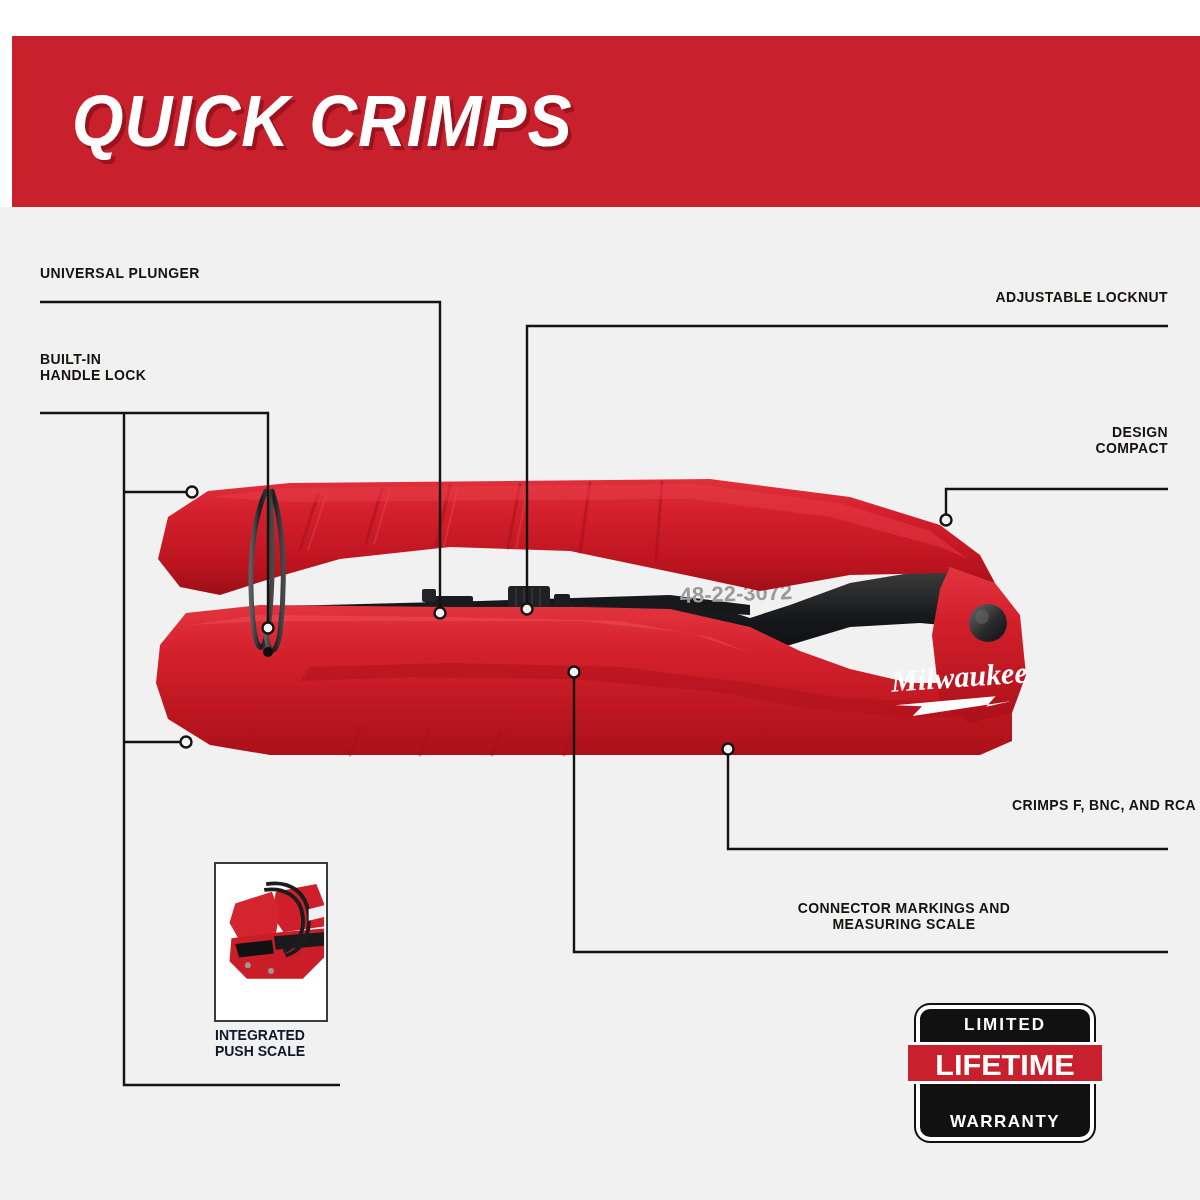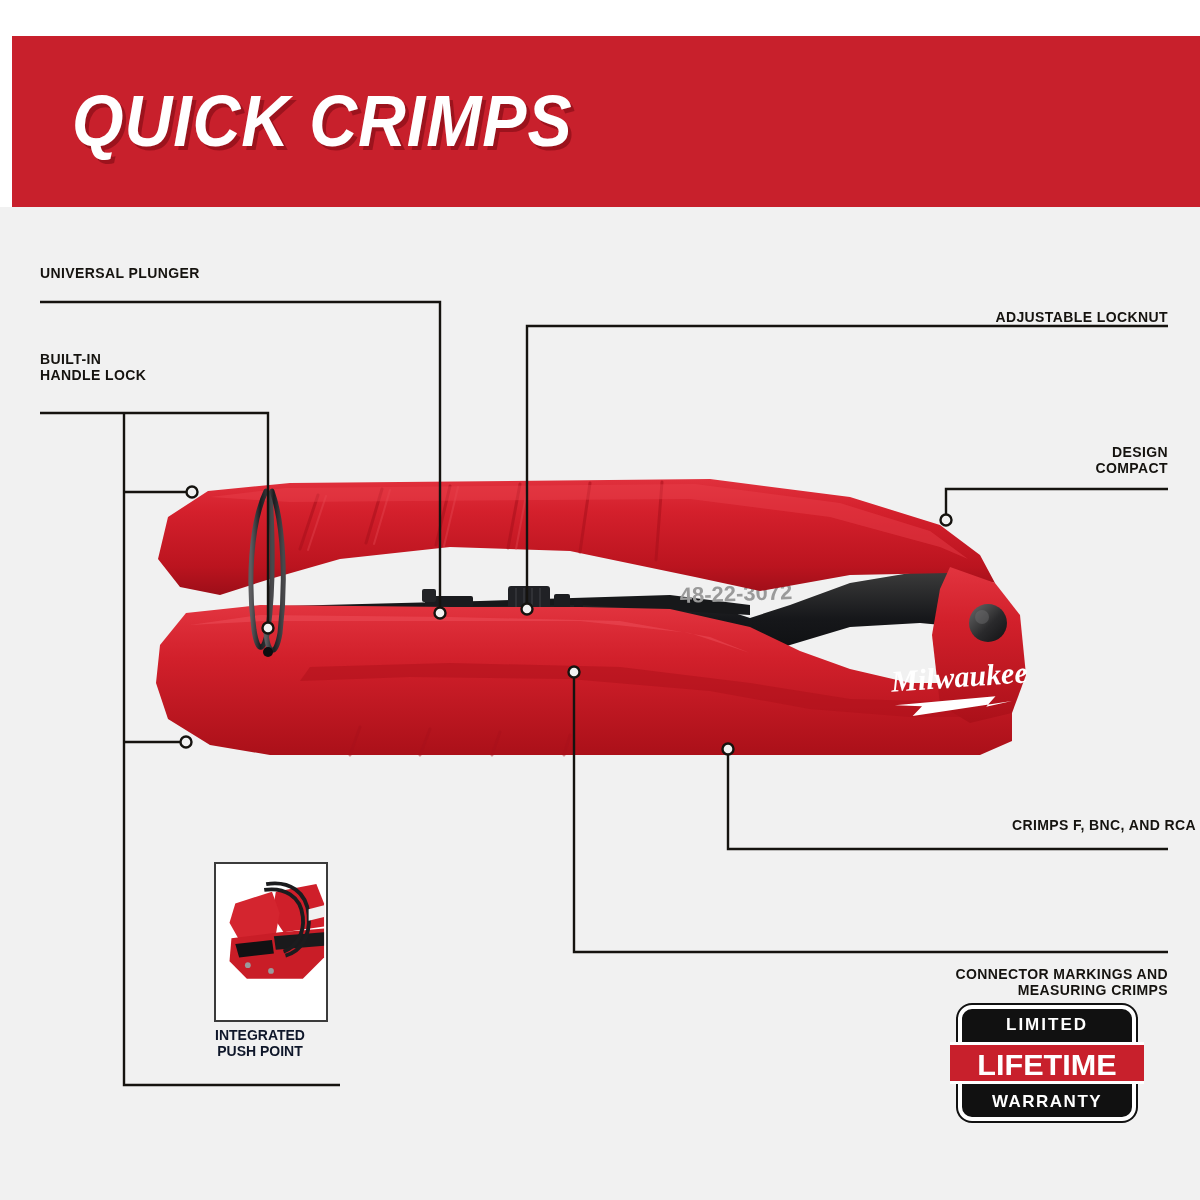--- a/index.html
+++ b/index.html
@@ -21,40 +21,40 @@
     text-shadow:4px 4px 0 rgba(120,10,18,0.55);
     white-space:nowrap;
   }
 
   
   .bodybg{position:absolute;left:0;top:207px;width:1200px;height:993px;background:#f1f1f1;}
 
   
   .label{position:absolute;font-weight:bold;color:#15130f;line-height:1.12;white-space:nowrap;}
   .l-size{font-size:14px;letter-spacing:0.4px;}
-  .r-align{text-align:right;margin-top:20px;}
+  .r-align{text-align:right;}
 
   
   .leaders{position:absolute;left:0;top:0;width:1200px;height:1200px;pointer-events:none;}
 
   
   .tool{position:absolute;left:150px;top:455px;width:890px;height:320px;}
 
   
   .inset{
     position:absolute;left:214px;top:862px;width:114px;height:160px;
     background:#ffffff;border:2px solid #3b3b3b;box-sizing:border-box;
     overflow:hidden;
   }
   .inset-label{position:absolute;left:175px;top:1028px;width:170px;text-align:center;
     font-size:14px;font-weight:bold;line-height:1.12;color:#0f172a;}
 
   
   .badge{
-    position:absolute;left:958px;top:1005px;width:178px;height:116px;
+    position:absolute;left:916px;top:1005px;width:178px;height:136px;
   }
   .badge-outer{
     position:absolute;inset:0;background:#111111;border-radius:14px;
     border:4px solid #ffffff;box-sizing:border-box;
     box-shadow:0 0 0 2px #111111;
   }
   .badge-limited{
     position:absolute;left:0;right:0;top:10px;text-align:center;
     color:#ffffff;font-weight:bold;font-size:17px;letter-spacing:2px;
   }
@@ -290,23 +290,23 @@
 
   <div class="label l-size r-align" style="left:768px;top:425px;width:400px;">
     <div>DESIGN</div>
     <div>COMPACT</div>
   </div>
 
   <div class="label l-size r-align" style="left:668px;top:798px;width:528px;">
     <div>CRIMPS F, BNC, AND RCA</div>
   </div>
 
-  <div class="label l-size r-align" style="left:640px;top:947px;width:528px;">
+  <div class="label l-size r-align" style="left:640px;top:901px;width:528px;text-align:center;">
     <div>CONNECTOR MARKINGS AND</div>
-    <div>MEASURING CRIMPS</div>
+    <div>MEASURING SCALE</div>
   </div>
 
   <div class="inset">
     <svg viewBox="0 0 114 160" width="110" height="156">
       <rect x="0" y="0" width="114" height="160" fill="#ffffff"></rect>
       <path d="M 62,28 L 104,20 L 112,40 L 112,64 L 70,70 L 58,52 Z" fill="#cf1f2a"></path>
       <path d="M 20,40 L 58,28 L 66,50 L 62,72 L 24,78 L 14,60 Z" fill="#d4252f"></path>
       <path d="M 16,76 L 66,70 L 112,66 L 112,96 L 90,118 L 32,118 L 14,100 Z" fill="#c91d27"></path>
       <path d="M 60,74 L 112,70 L 112,84 L 62,88 Z" fill="#1a1a1c"></path>
       <path d="M 20,82 L 58,78 L 60,92 L 24,96 Z" fill="#111113"></path>
@@ -314,21 +314,21 @@
         <path d="M 52,20 C 76,16 94,28 96,52 C 98,74 88,90 72,94"></path>
         <path d="M 50,26 C 70,23 88,32 90,54 C 92,72 82,86 70,90"></path>
       </g>
       <circle cx="33" cy="104" r="3" fill="#9a9a9c"></circle>
       <circle cx="57" cy="110" r="3" fill="#9a9a9c"></circle>
       <path d="M 96,46 L 112,42 L 112,54 L 96,58 Z" fill="#f0f0f0"></path>
     </svg>
   </div>
   <div class="inset-label">
     <div>INTEGRATED</div>
-    <div>PUSH POINT</div>
+    <div>PUSH SCALE</div>
   </div>
 
   <div class="badge">
     <div class="badge-outer"></div>
     <div class="badge-limited">LIMITED</div>
     <div class="badge-band">
       <div class="badge-lifetime">LIFETIME</div>
     </div>
     <div class="badge-warranty">WARRANTY</div>
   </div>

